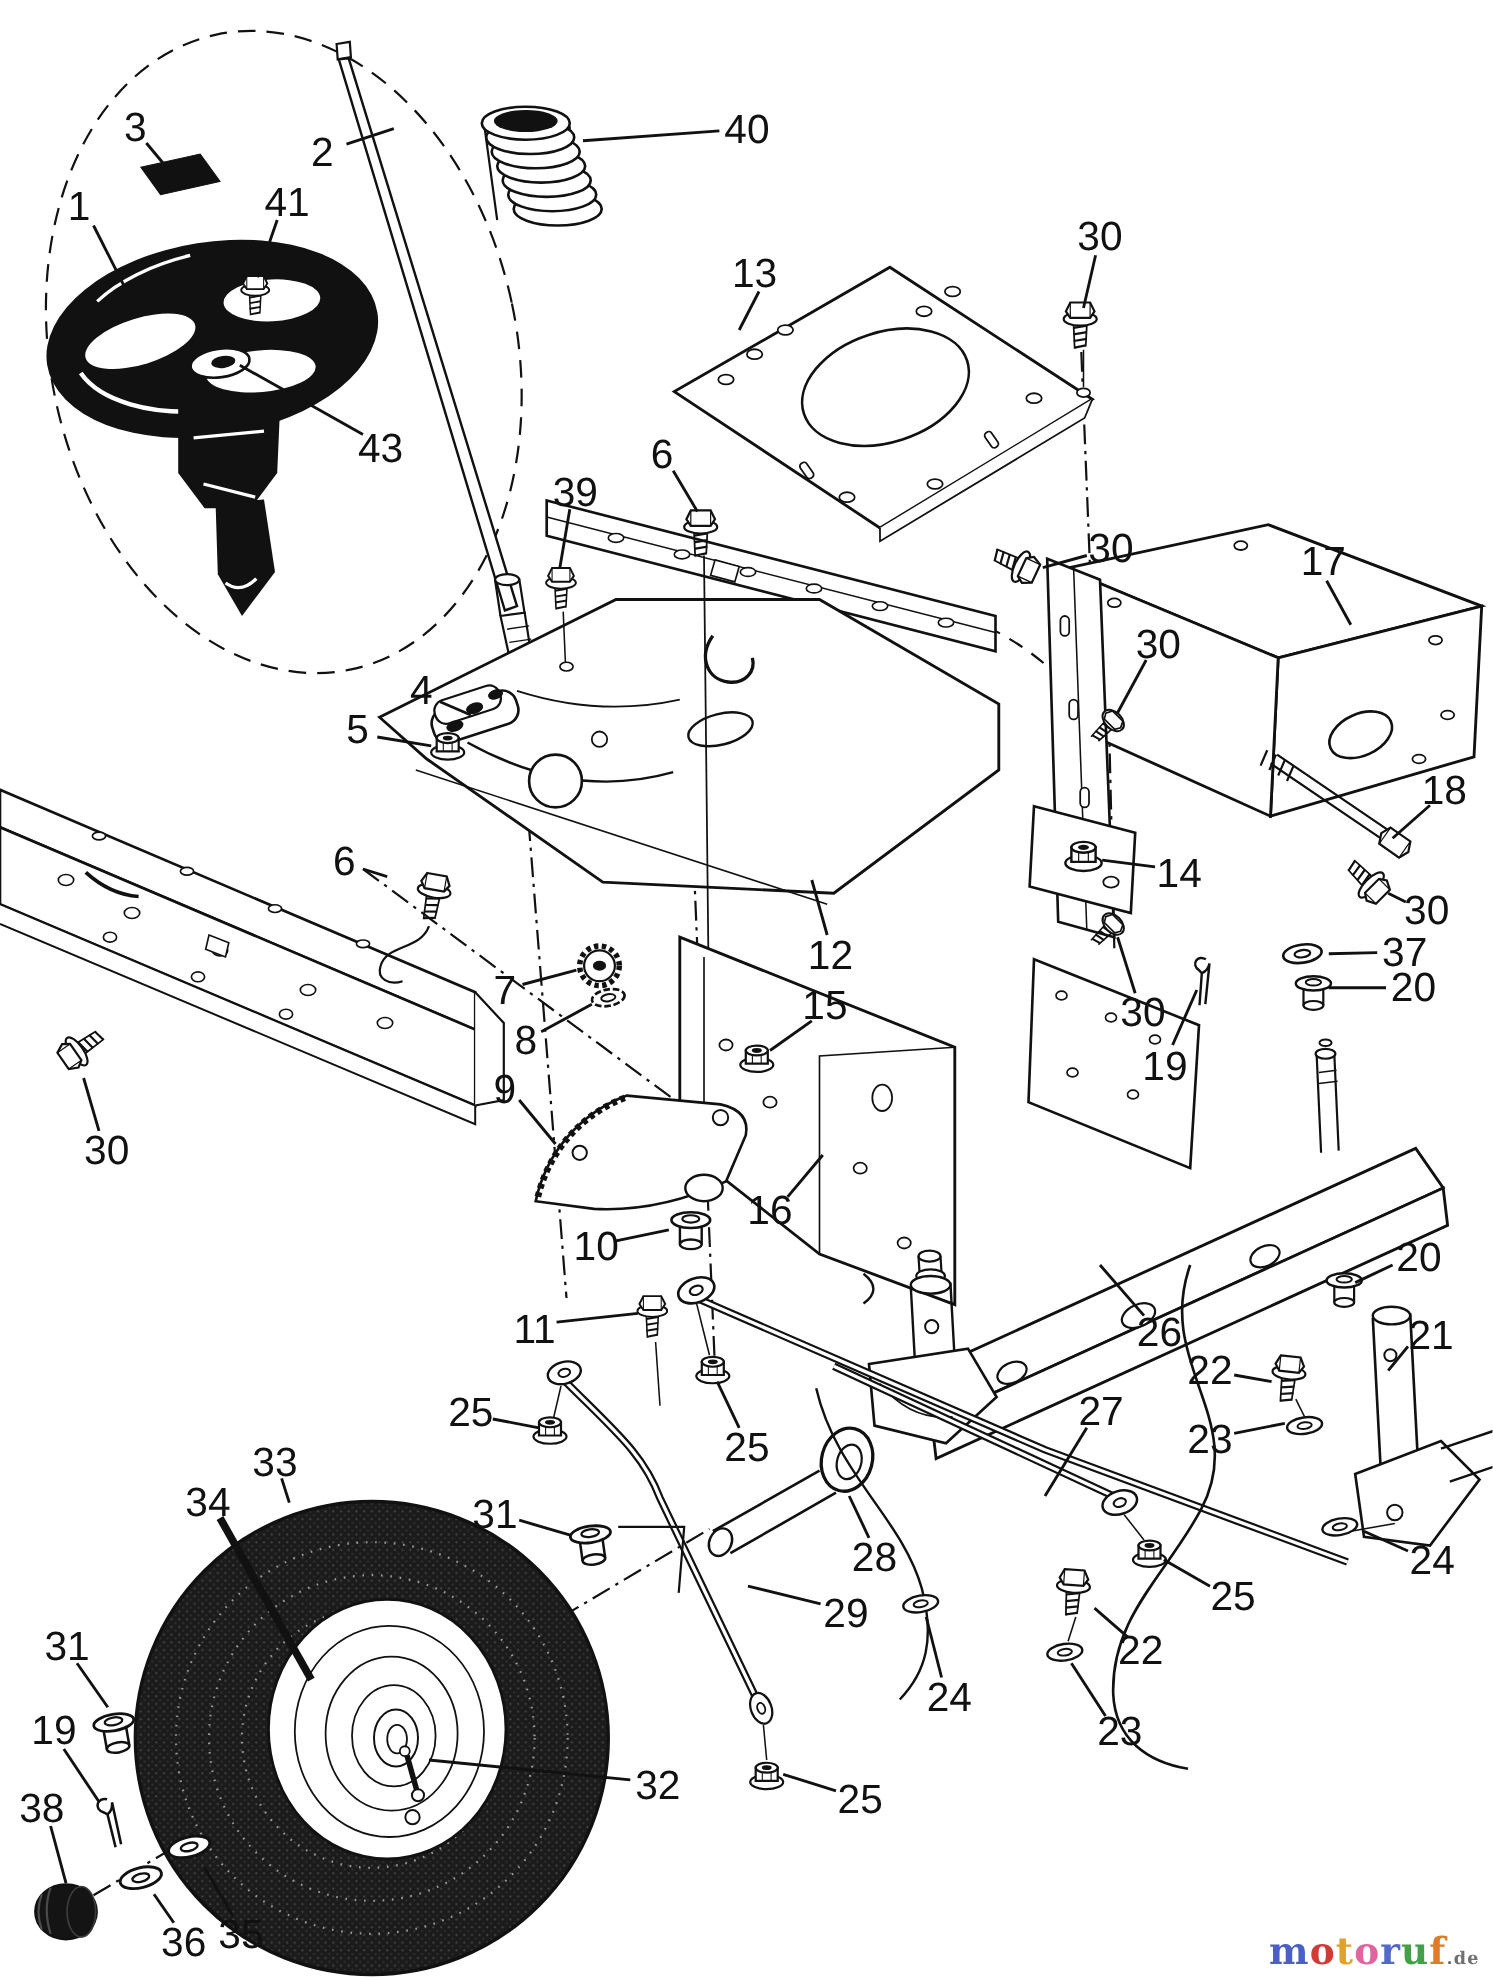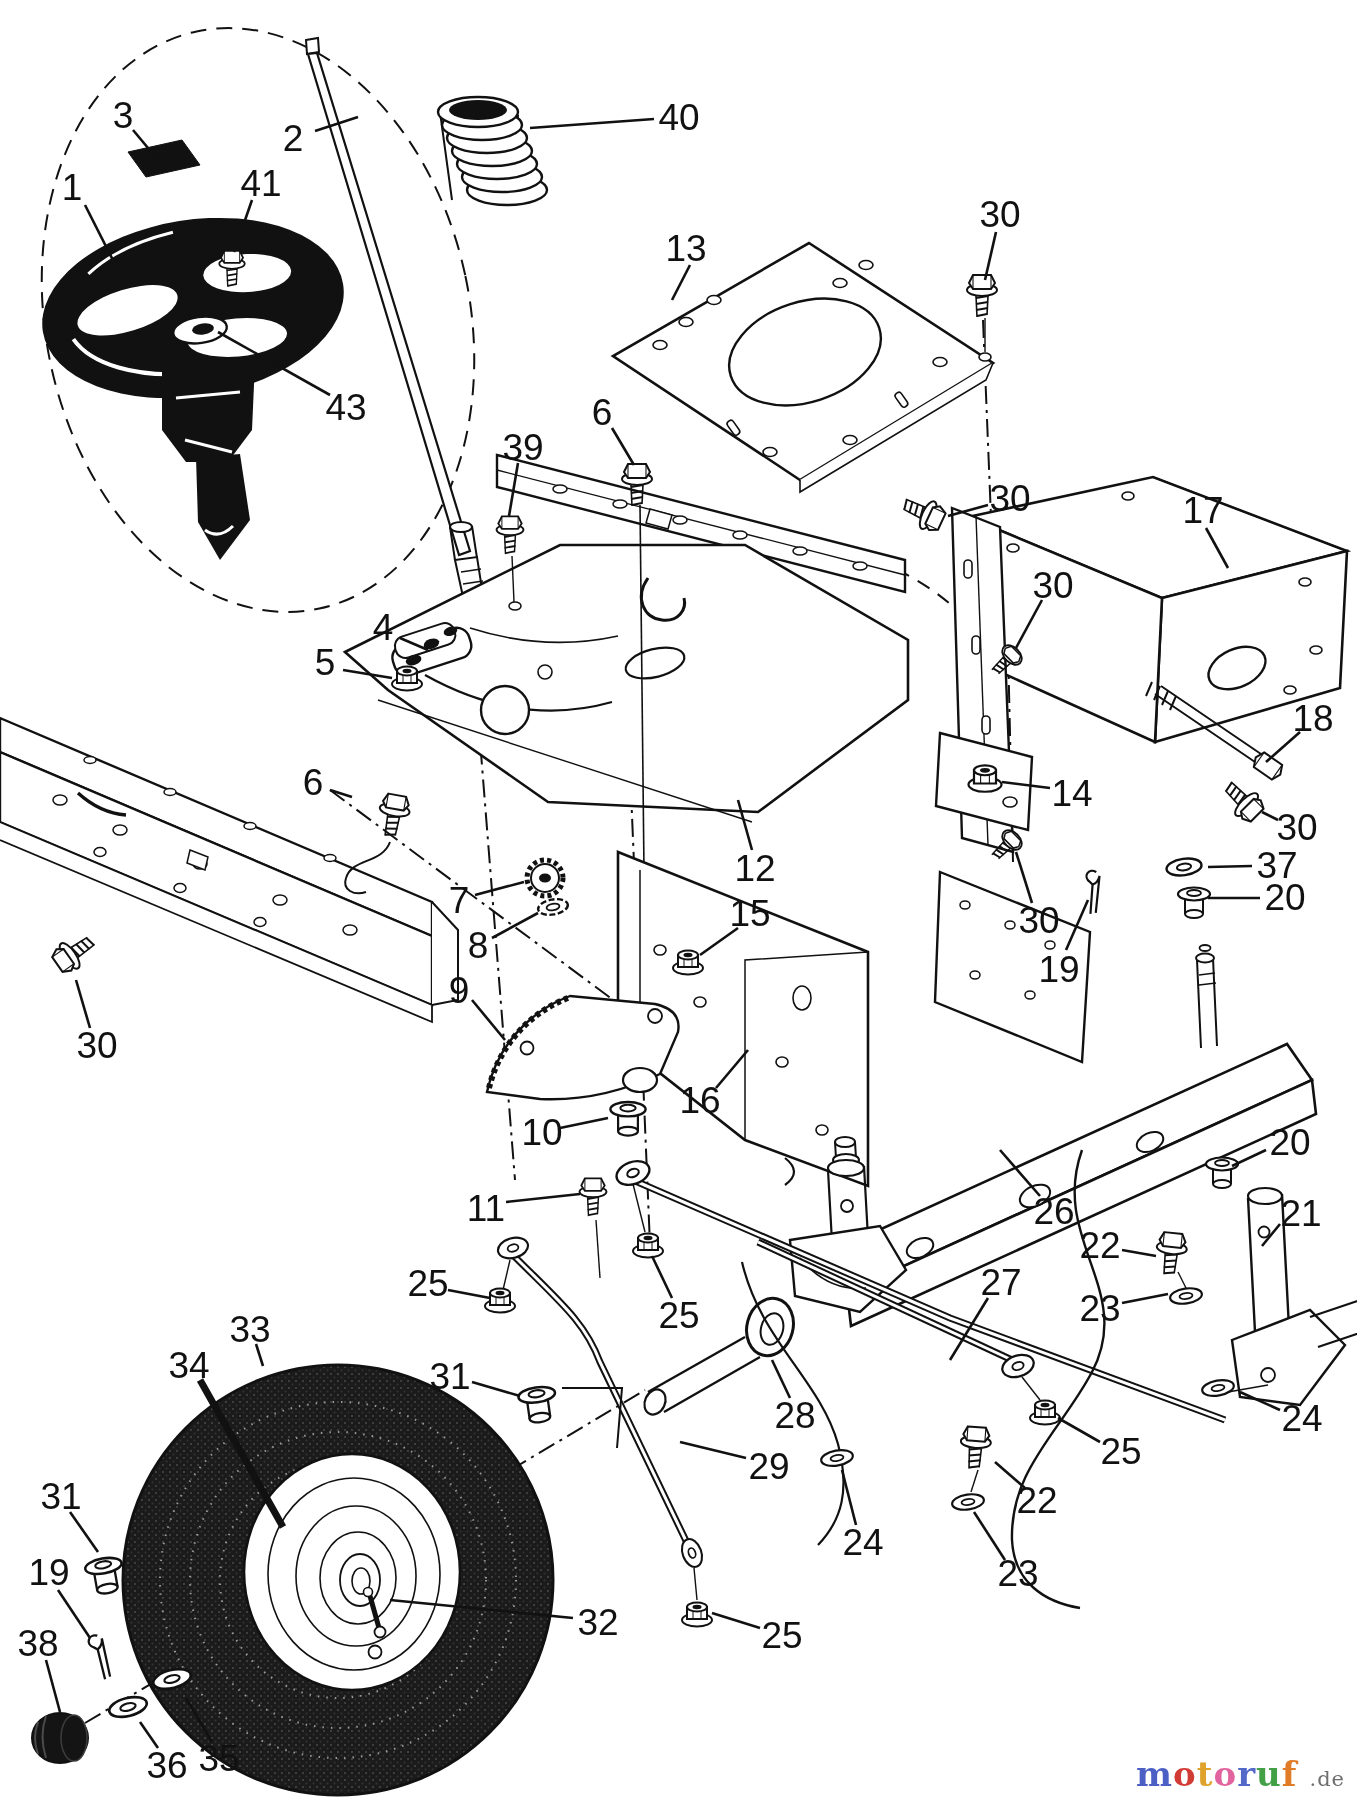--- a/index.html
+++ b/index.html
@@ -3,21 +3,21 @@
 <meta charset="utf-8">
 <style>
   html,body{margin:0;padding:0;background:#fff;}
   #stage{position:relative;width:1357px;height:1800px;background:#fff;overflow:hidden;
          font-family:"Liberation Sans",sans-serif;}
   svg{display:block}
   .callout-text{font-family:"Liberation Sans",sans-serif;font-size:37px;fill:#111;}
   #watermark{position:absolute;right:12px;bottom:6px;
              font-family:"DejaVu Serif",serif;font-weight:bold;font-size:34px;
              letter-spacing:1px;user-select:none;}
-  #watermark .suffix{font-size:21px;font-weight:normal;margin-left:12px;}
+  #watermark .suffix{font-size:16px;font-weight:bold;}
 </style>
 </head>
 <body>
 
 <div id="stage">
 <svg id="diagram" width="1357" height="1800" viewBox="0 0 1357 1800">
   <defs>
     <pattern id="tirePat" width="7" height="7" patternUnits="userSpaceOnUse">
       <rect width="7" height="7" fill="#1b1b1b"></rect>
       <circle cx="2" cy="2" r="1" fill="#4a4a4a"></circle>

